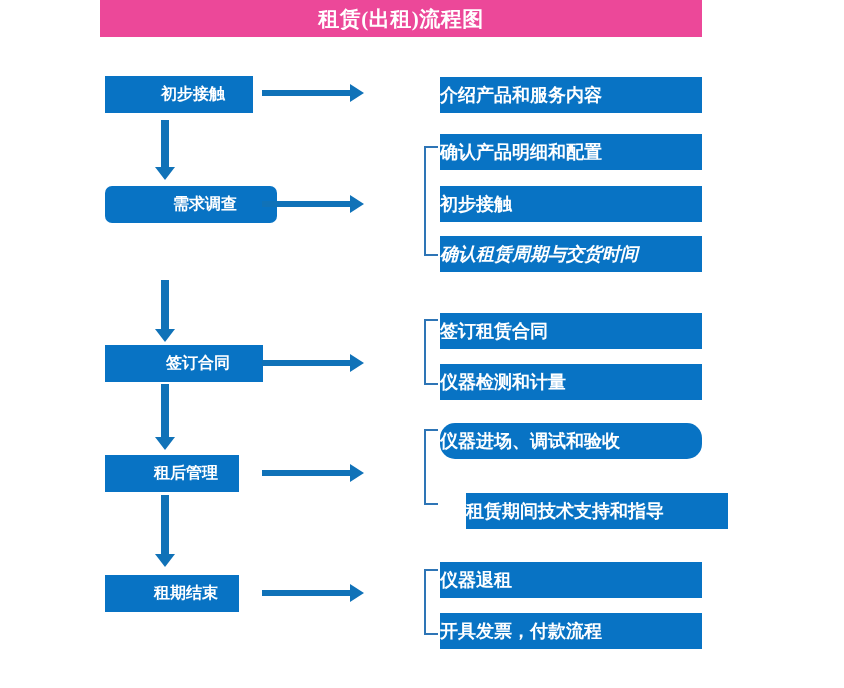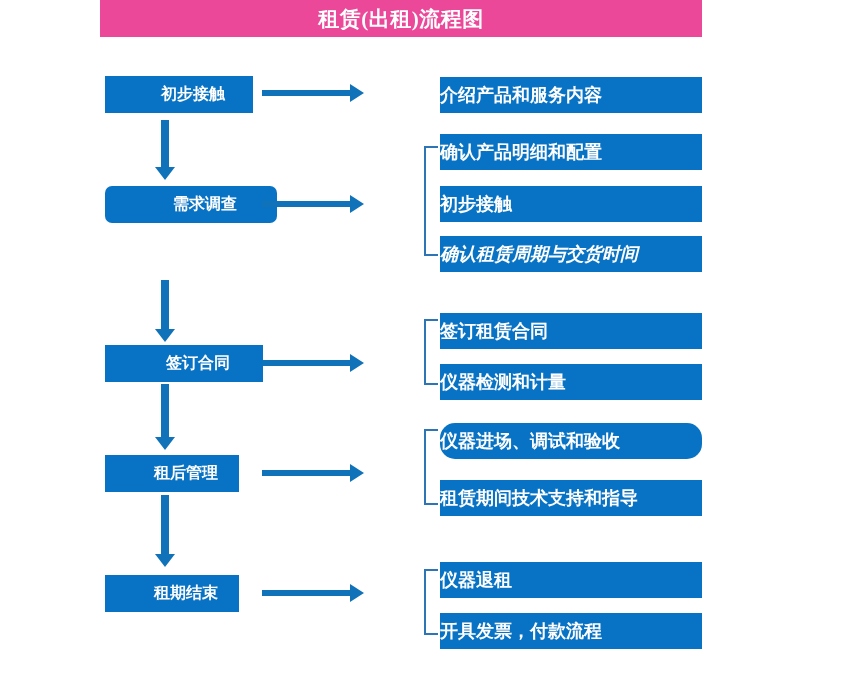--- a/index.html
+++ b/index.html
@@ -189,21 +189,21 @@
 
   <div class="h-arrow" style="top:464px;">
     <div class="shaft"></div>
     <div class="head"></div>
   </div>
 
   <div class="bracket" style="top:429px; height:76px;"></div>
 
   <div class="box detail-box" style="top:423px;border-radius:15px;">仪器进场、调试和验收</div>
 
-  <div class="box detail-box" style="top:480px;">租赁期间技术支持和指导</div>
+  <div class="box detail-box" style="top:493px;margin-left:26px;">租赁期间技术支持和指导</div>
 
   <div class="v-arrow" style="top:495px; height:72px;">
     <div class="shaft" style="height:59px;"></div>
     <div class="head"></div>
   </div>
 
   <div class="box stage-box" style="left:105px; top:575px; width:106px;">租期结束</div>
 
   <div class="h-arrow" style="top:584px;">
     <div class="shaft"></div>

